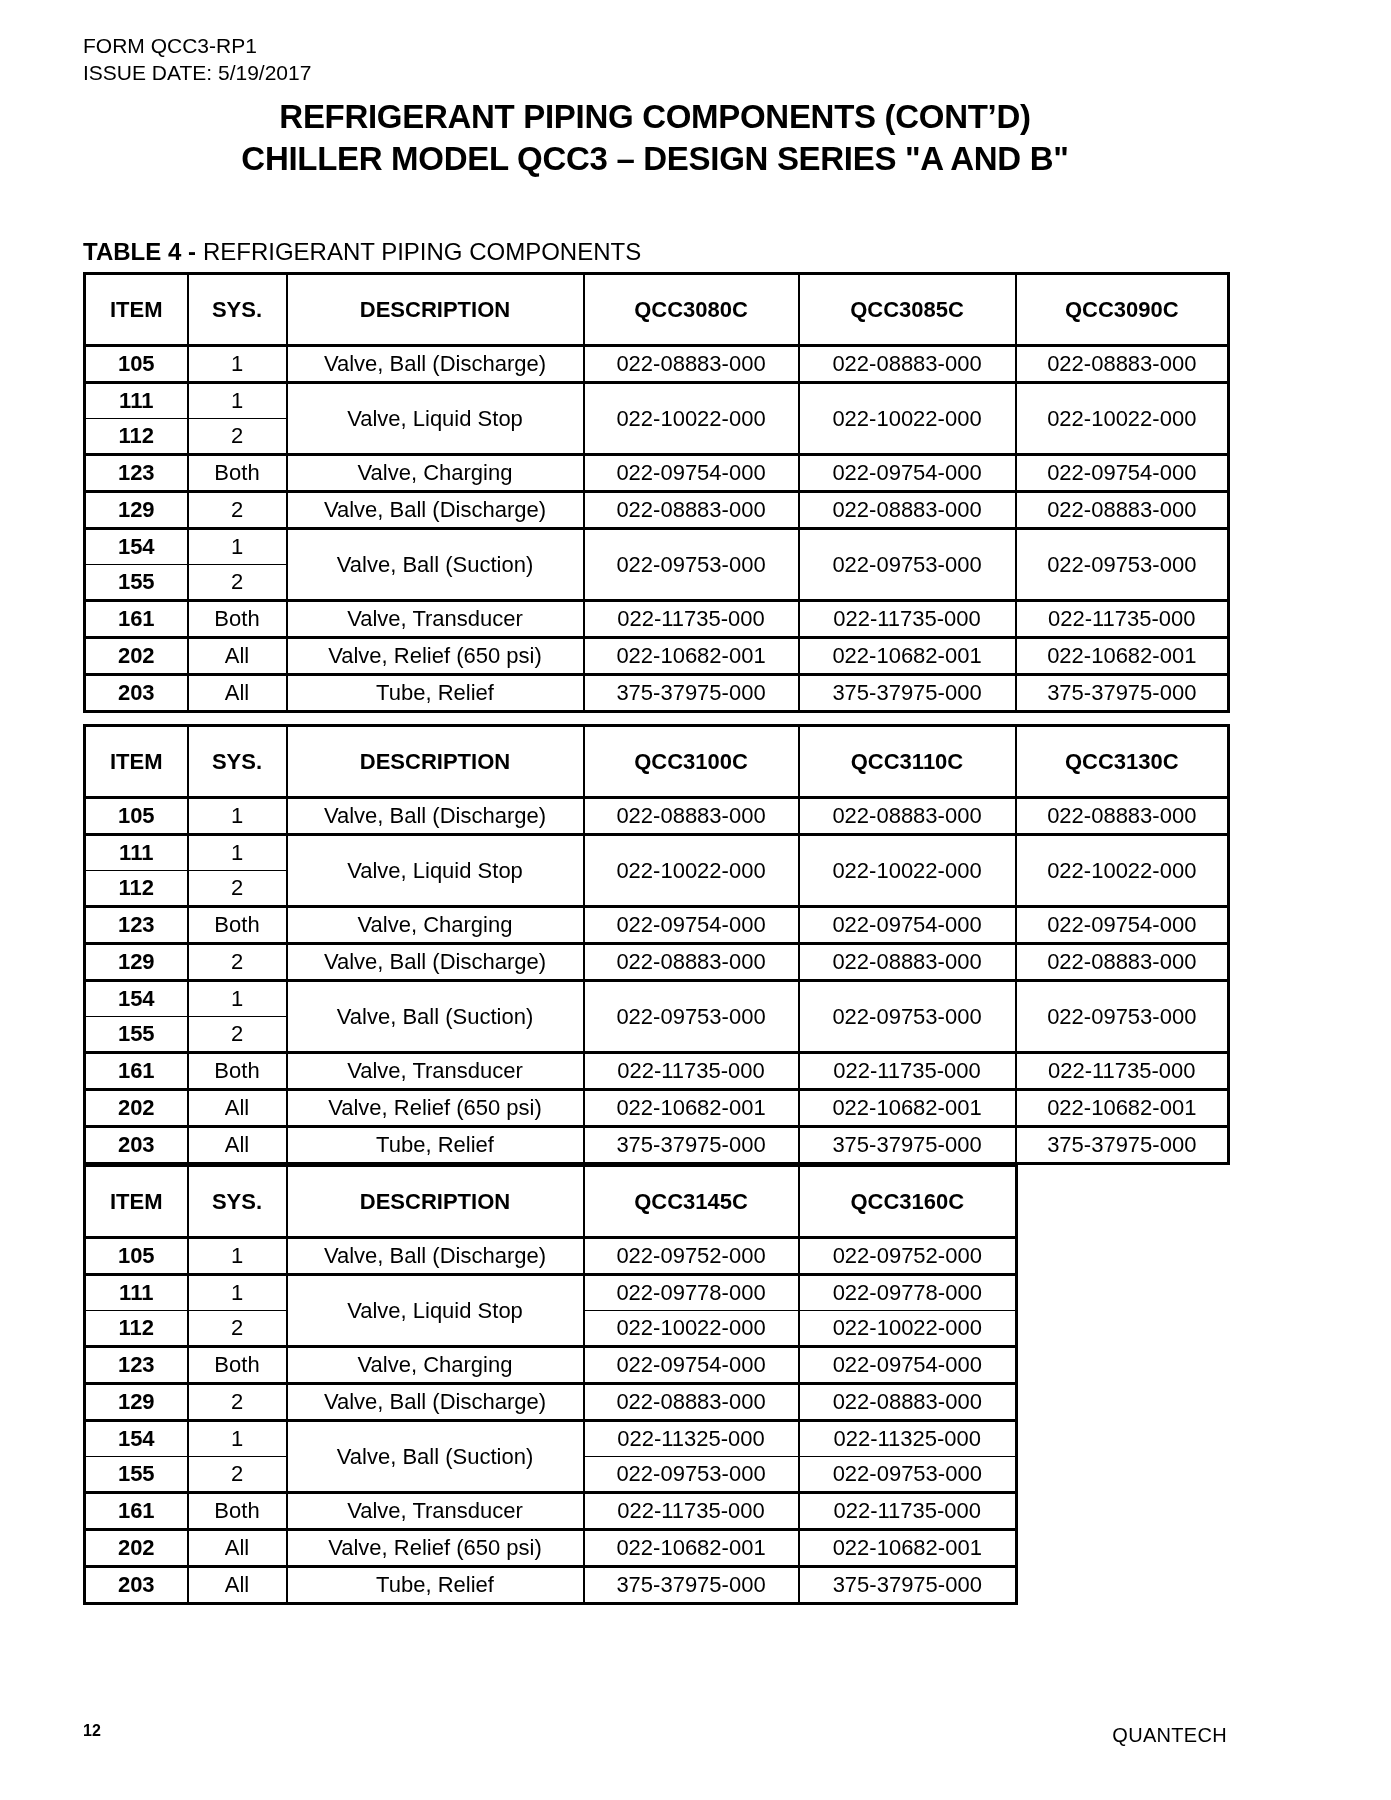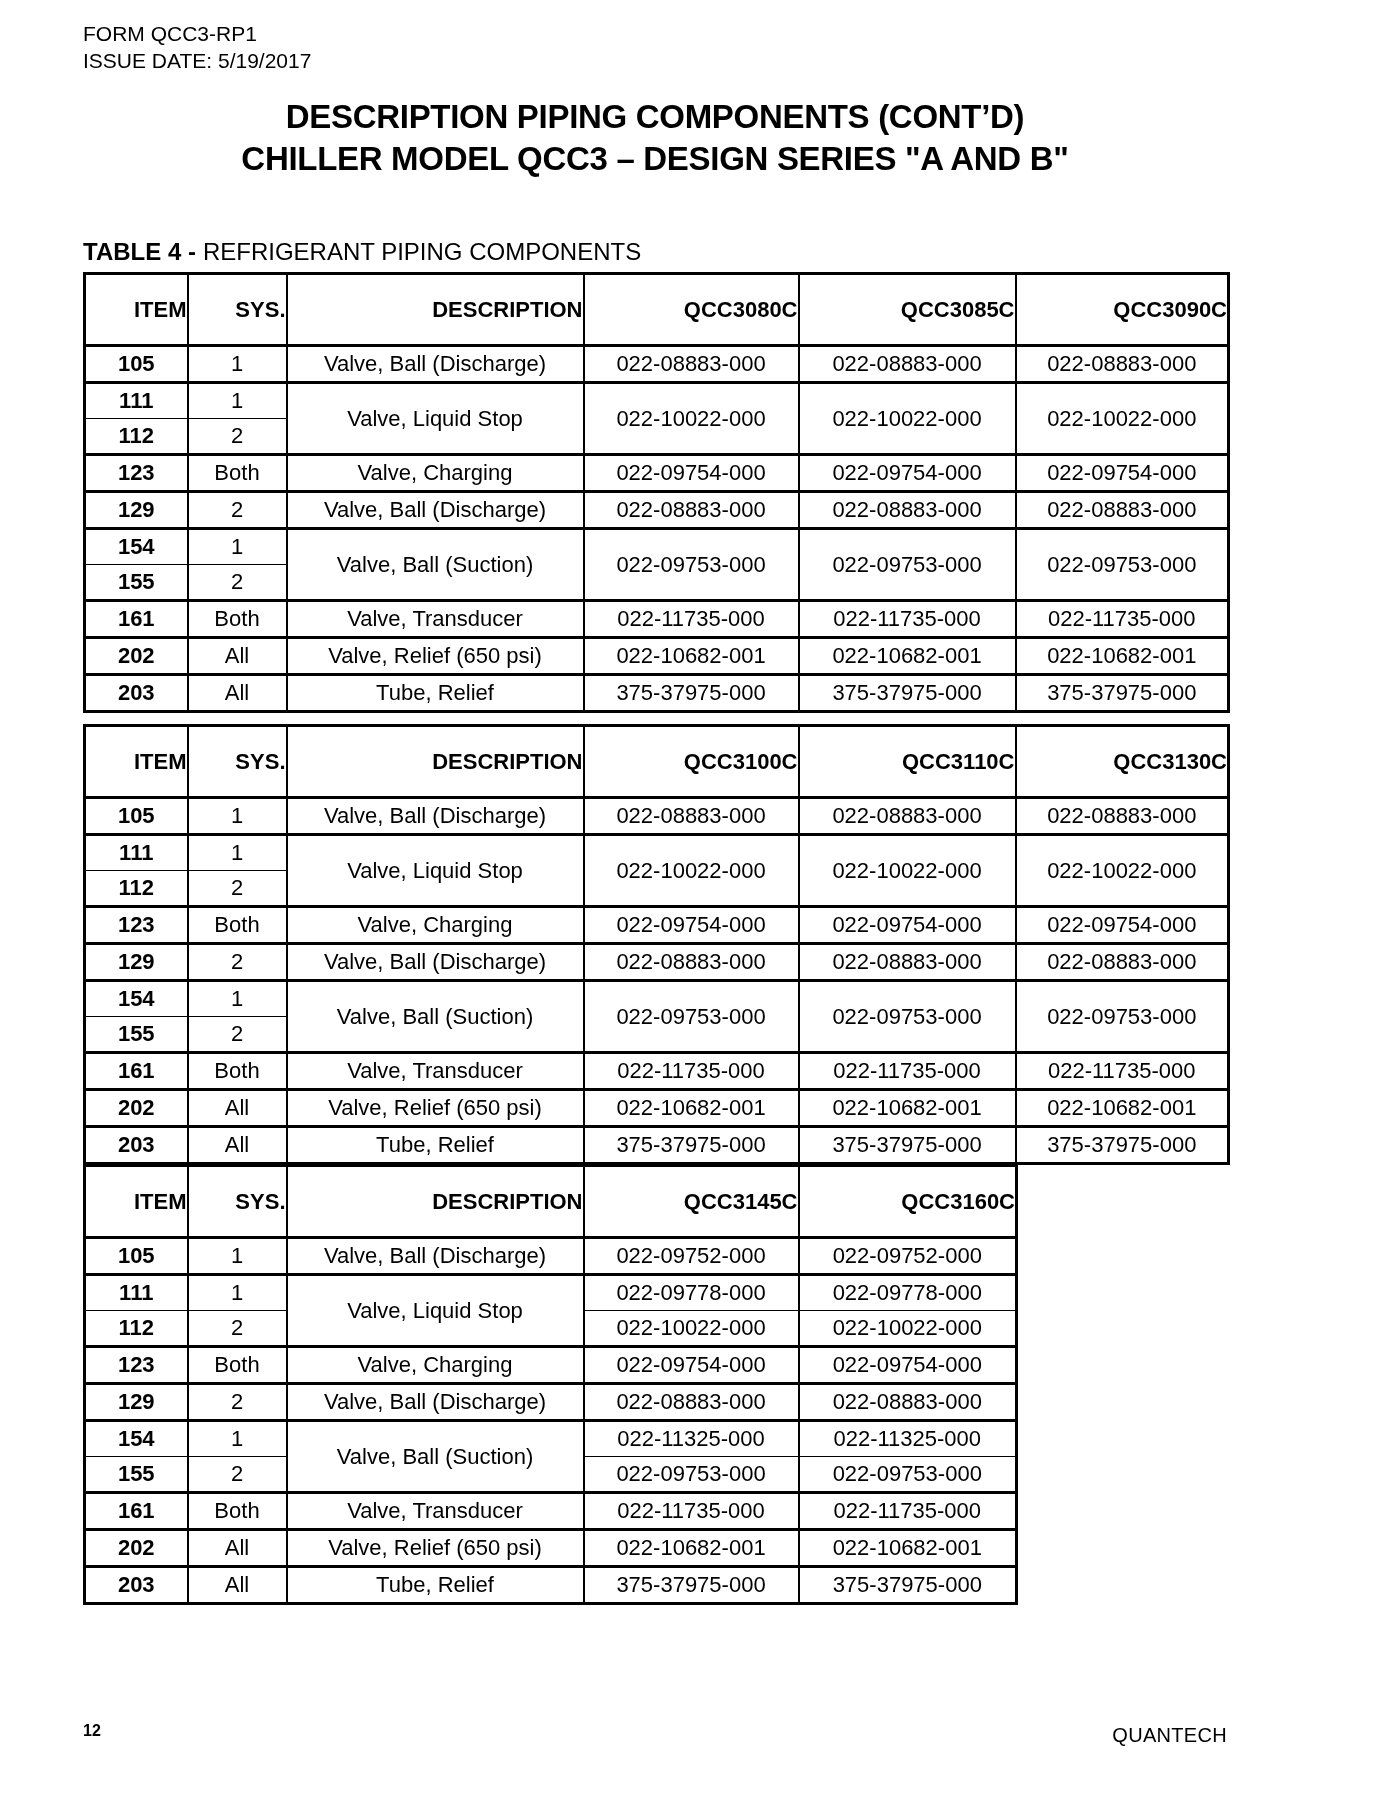--- a/index.html
+++ b/index.html
@@ -12,21 +12,21 @@
     width: 1391px;
     height: 1800px;
     background: #ffffff;
     color: #000000;
     font-family: "Liberation Sans", sans-serif;
     overflow: hidden;
   }
   .form-header {
     position: absolute;
     left: 83px;
-    top: 20px;
+    top: 32px;
     font-size: 21px;
     line-height: 27px;
     white-space: nowrap;
   }
   .doc-title {
     position: absolute;
     left: 83px;
     top: 96px;
     width: 1144px;
     text-align: center;
@@ -58,21 +58,21 @@
   table.parts-table td {
     border-left: 2px solid #000;
     padding: 0;
     overflow: hidden;
     background: #fff;
   }
   table.parts-table th {
     border-bottom: 3px solid #000;
     height: 69px;
     font-weight: bold;
-    text-align: right;
+    text-align: center;
     vertical-align: middle;
   }
   table.parts-table td {
     height: 34px;
     vertical-align: middle;
   }
   table.parts-table tr.grp > td { border-top: 3px solid #000; }
   table.parts-table tr.sub > td { border-top: 1px solid #000; }
   td.item { font-weight: bold; text-align: center; }
   td.sys  { text-align: center; }
@@ -103,21 +103,21 @@
 <body>
 
 <div class="page">
 
   <div class="form-header">
     <div>FORM QCC3-RP1</div>
     <div>ISSUE DATE: 5/19/2017</div>
   </div>
 
   <div class="doc-title">
-    <div>DESCRIPTION PIPING COMPONENTS (CONT’D)</div>
+    <div>REFRIGERANT PIPING COMPONENTS (CONT’D)</div>
     <div>CHILLER MODEL QCC3 – DESIGN SERIES "A AND B"</div>
   </div>
 
   <div class="table-caption">
     <span class="cap-label">TABLE 4 -</span><span class="cap-text">REFRIGERANT PIPING COMPONENTS</span>
   </div>
 
   <table id="table-1" class="parts-table">
     <colgroup>
       <col style="width:103px">

